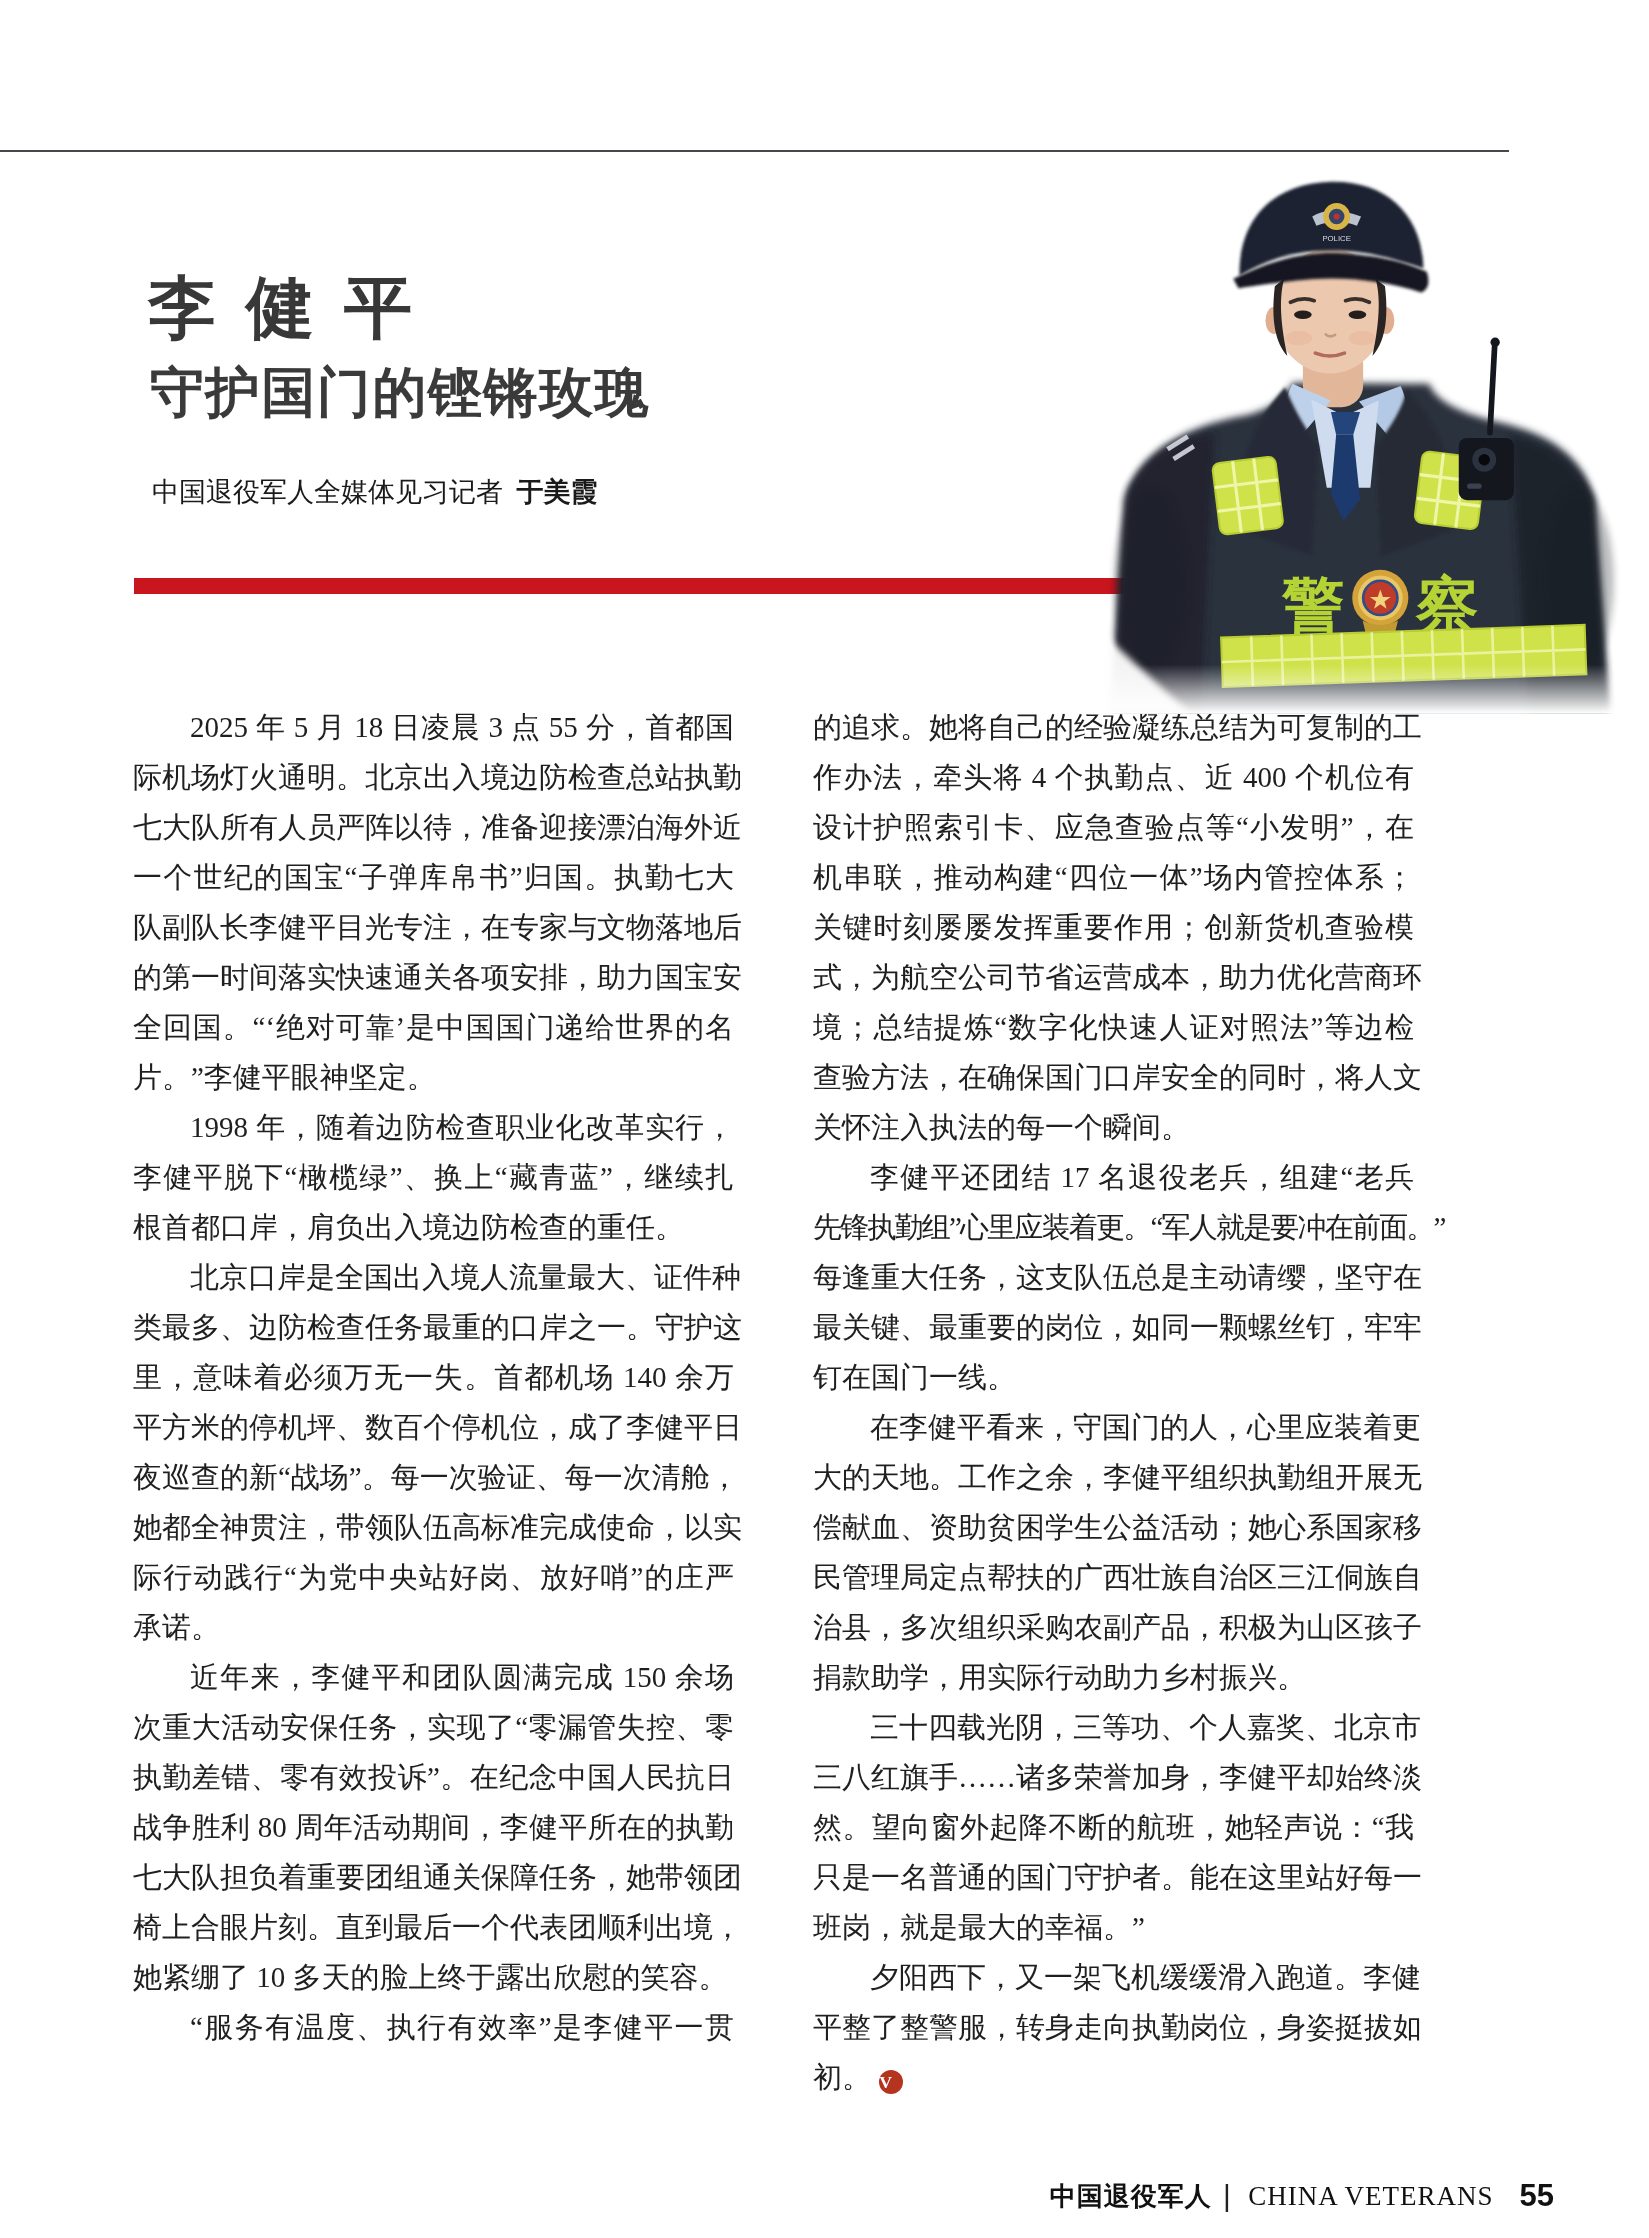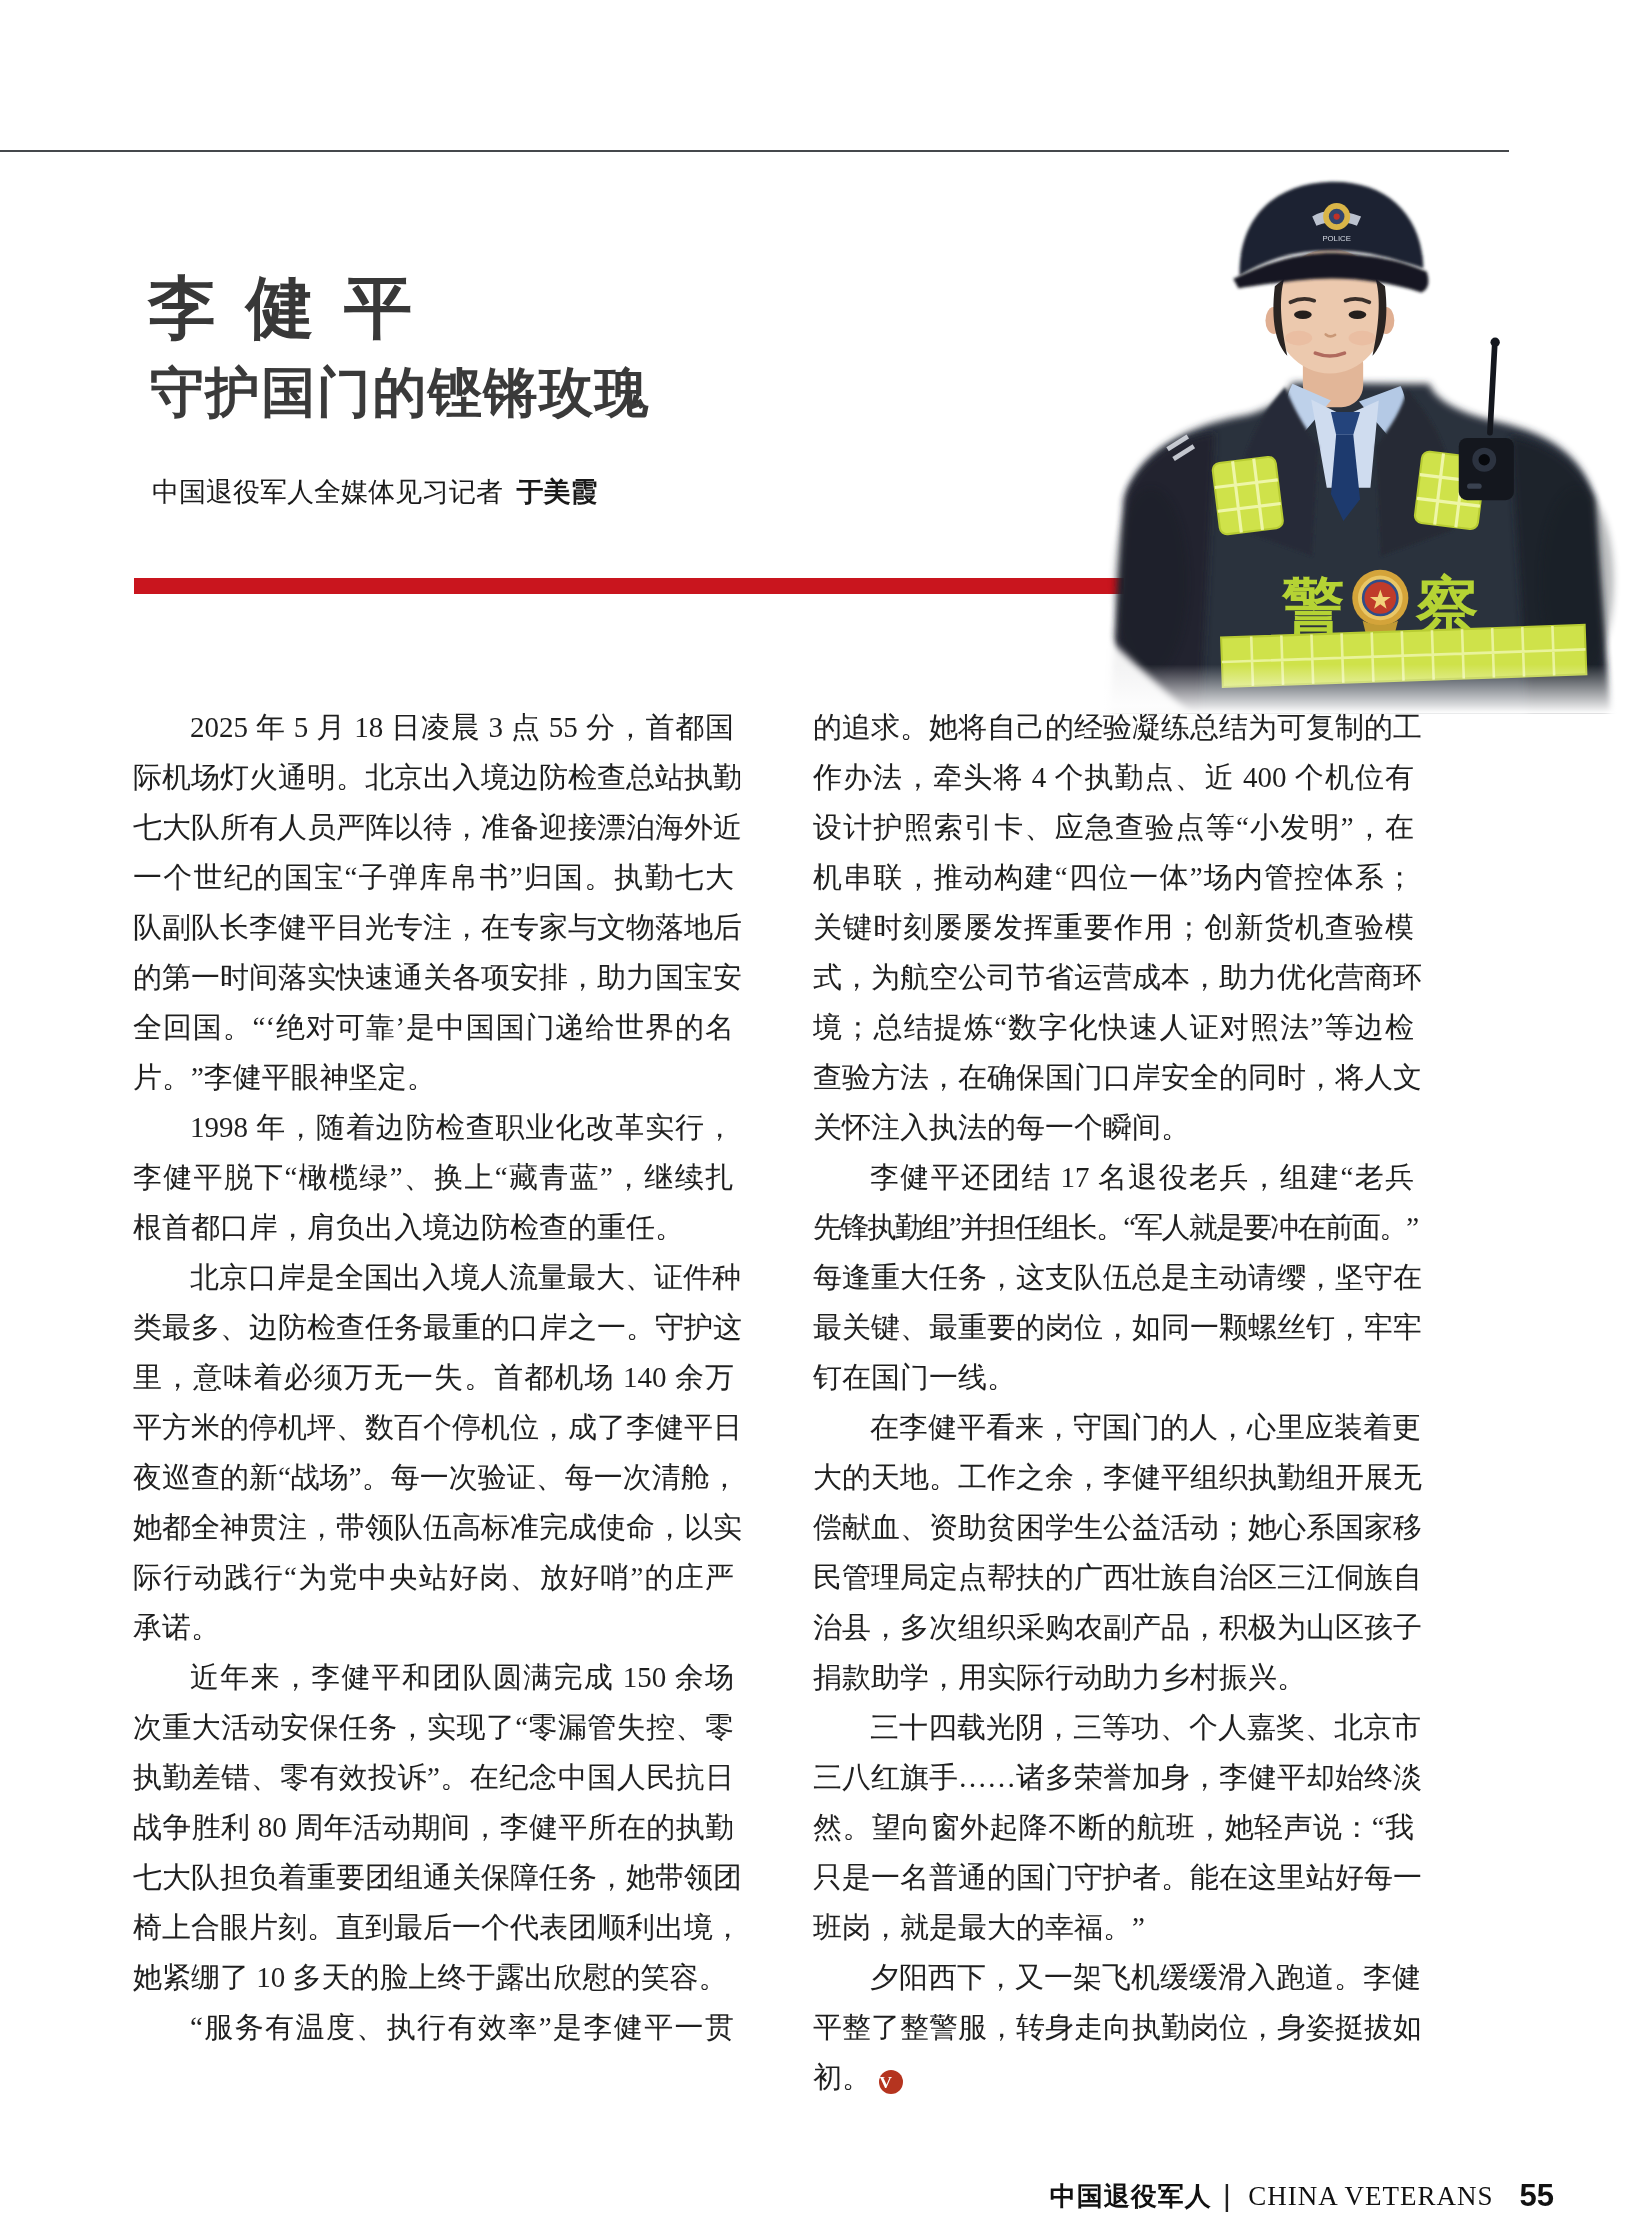--- a/index.html
+++ b/index.html
@@ -189,21 +189,21 @@
       <div class="line"><span>的追求。她将自己的经验凝练总结为可复制的工</span></div>
       <div class="line"><span>作办法，牵头将 4 个执勤点、近 400 个机位有</span></div>
       <div class="line"><span>设计护照索引卡、应急查验点等“小发明”，在</span></div>
       <div class="line"><span>机串联，推动构建“四位一体”场内管控体系；</span></div>
       <div class="line"><span>关键时刻屡屡发挥重要作用；创新货机查验模</span></div>
       <div class="line"><span>式，为航空公司节省运营成本，助力优化营商环</span></div>
       <div class="line"><span>境；总结提炼“数字化快速人证对照法”等边检</span></div>
       <div class="line"><span>查验方法，在确保国门口岸安全的同时，将人文</span></div>
       <div class="line end"><span>关怀注入执法的每一个瞬间。</span></div>
       <div class="line ind"><span>李健平还团结 17 名退役老兵，组建“老兵</span></div>
-      <div class="line"><span style="letter-spacing: -1.8px;">先锋执勤组”并担任组长。“军人就是要冲在前面。”</span></div>
+      <div class="line"><span style="letter-spacing: -1.8px;">先锋执勤组”心里应装着更。“军人就是要冲在前面。”</span></div>
       <div class="line"><span>每逢重大任务，这支队伍总是主动请缨，坚守在</span></div>
       <div class="line"><span>最关键、最重要的岗位，如同一颗螺丝钉，牢牢</span></div>
       <div class="line end"><span>钉在国门一线。</span></div>
       <div class="line ind"><span>在李健平看来，守国门的人，心里应装着更</span></div>
       <div class="line"><span>大的天地。工作之余，李健平组织执勤组开展无</span></div>
       <div class="line"><span>偿献血、资助贫困学生公益活动；她心系国家移</span></div>
       <div class="line"><span>民管理局定点帮扶的广西壮族自治区三江侗族自</span></div>
       <div class="line"><span>治县，多次组织采购农副产品，积极为山区孩子</span></div>
       <div class="line end"><span>捐款助学，用实际行动助力乡村振兴。</span></div>
       <div class="line ind"><span>三十四载光阴，三等功、个人嘉奖、北京市</span></div>

